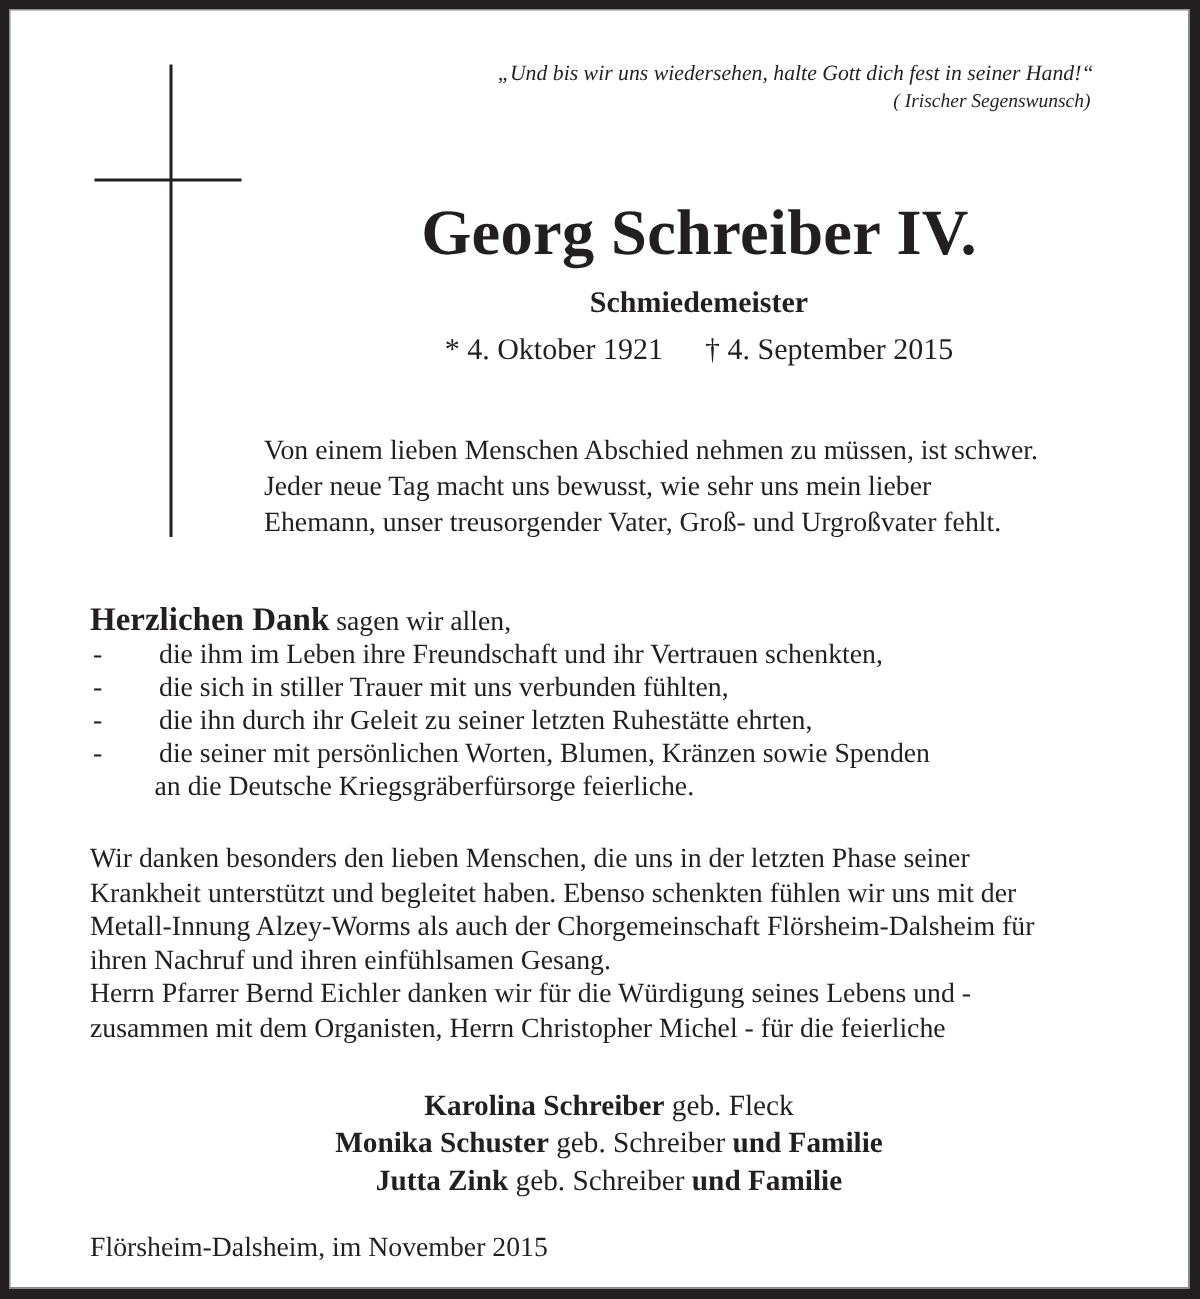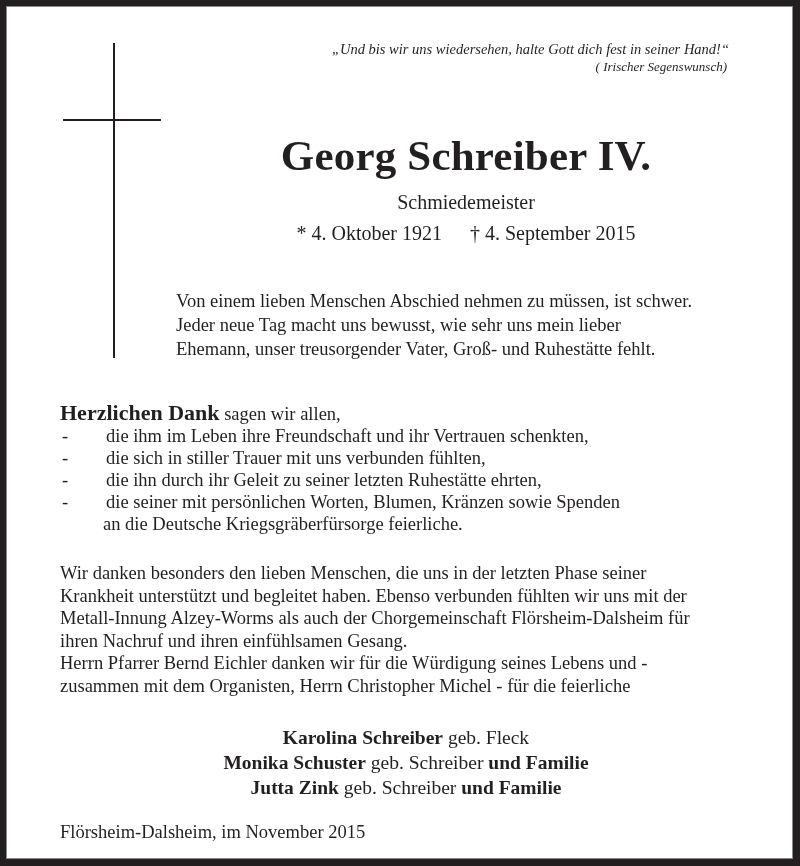--- a/index.html
+++ b/index.html
@@ -23,21 +23,21 @@
       right: 64px; top: 34px; text-align: right;
       font-style: italic; font-size: 14.5px; line-height: 18px;
     }
     .motto-src { right: 66px; top: 53px; font-style: italic; font-size: 13px; text-align: right; }
     .cross-v { position: absolute; left: 107px; top: 37px; width: 2px; height: 315px; background: #231f20; }
     .cross-h { position: absolute; left: 57px; top: 113px; width: 98px; height: 2px; background: #231f20; }
     .name {
       left: 180px; width: 560px; top: 124px; text-align: center;
       font-weight: bold; font-size: 43px; line-height: 52px; letter-spacing: 0.2px;
     }
-    .profession { left: 180px; width: 560px; top: 183px; text-align: center; font-size: 20px; line-height: 26px; }
+    .profession { left: 180px; width: 560px; top: 183px; text-align: center; font-size: 20px; line-height: 26px; font-weight: bold; }
     .dates { left: 180px; width: 560px; top: 214px; text-align: center; font-size: 20px; line-height: 26px; }
     .dates .gap { display: inline-block; width: 28px; }
     .quote {
       left: 170px; width: 610px; top: 283px; 
       font-size: 18.5px; line-height: 24px;
     }
     .quote div { white-space: nowrap; }
     .thanks { left: 54px; top: 396px; font-size: 18.5px; line-height: 22px; }
     .thanks .lead-bold { font-weight: bold; font-size: 22px; }
     .thanks .item { position: relative; padding-left: 46px; }
@@ -71,21 +71,21 @@
 
   <div class="abs name">Georg Schreiber IV.</div>
   <div class="abs profession">Schmiedemeister</div>
   <div class="abs dates">
     <span>* 4. Oktober 1921</span><span class="gap"></span><span>† 4. September 2015</span>
   </div>
 
   <div class="abs quote">
     <div>Von einem lieben Menschen Abschied nehmen zu müssen, ist schwer.</div>
     <div>Jeder neue Tag macht uns bewusst, wie sehr uns mein lieber</div>
-    <div>Ehemann, unser treusorgender Vater, Groß- und Ruhestätte fehlt.</div>
+    <div>Ehemann, unser treusorgender Vater, Groß- und Urgroßvater fehlt.</div>
   </div>
 
   <div class="abs thanks">
     <div>
       <span class="lead-bold">Herzlichen Dank</span><span> sagen wir allen,</span>
     </div>
     <div class="item">
       <span class="dash">-</span>
       <span>die ihm im Leben ihre Freundschaft und ihr Vertrauen schenkten,</span>
     </div>
@@ -99,21 +99,21 @@
     </div>
     <div class="item">
       <span class="dash">-</span>
       <span>die seiner mit persönlichen Worten, Blumen, Kränzen sowie Spenden</span>
     </div>
     <div class="cont">an die Deutsche Kriegsgräberfürsorge feierliche.</div>
   </div>
 
   <div class="abs para">
     <div>Wir danken besonders den lieben Menschen, die uns in der letzten Phase seiner</div>
-    <div>Krankheit unterstützt und begleitet haben. Ebenso verbunden fühlten wir uns mit der</div>
+    <div>Krankheit unterstützt und begleitet haben. Ebenso schenkten fühlen wir uns mit der</div>
     <div>Metall-Innung Alzey-Worms als auch der Chorgemeinschaft Flörsheim-Dalsheim für</div>
     <div>ihren Nachruf und ihren einfühlsamen Gesang.</div>
     <div>Herrn Pfarrer Bernd Eichler danken wir für die Würdigung seines Lebens und -</div>
     <div>zusammen mit dem Organisten, Herrn Christopher Michel - für die feierliche</div>
   </div>
 
   <div class="abs signers">
     <div><b>Karolina Schreiber</b><span> geb. Fleck</span><b></b></div>
     <div><b>Monika Schuster</b><span> geb. Schreiber </span><b>und Familie</b></div>
     <div><b>Jutta Zink</b><span> geb. Schreiber </span><b>und Familie</b></div>

